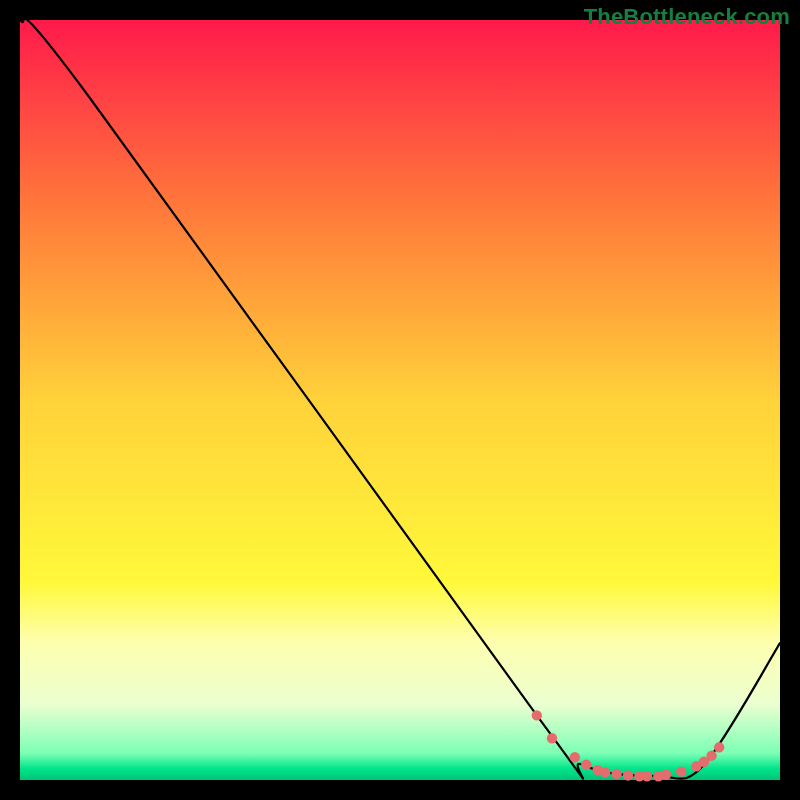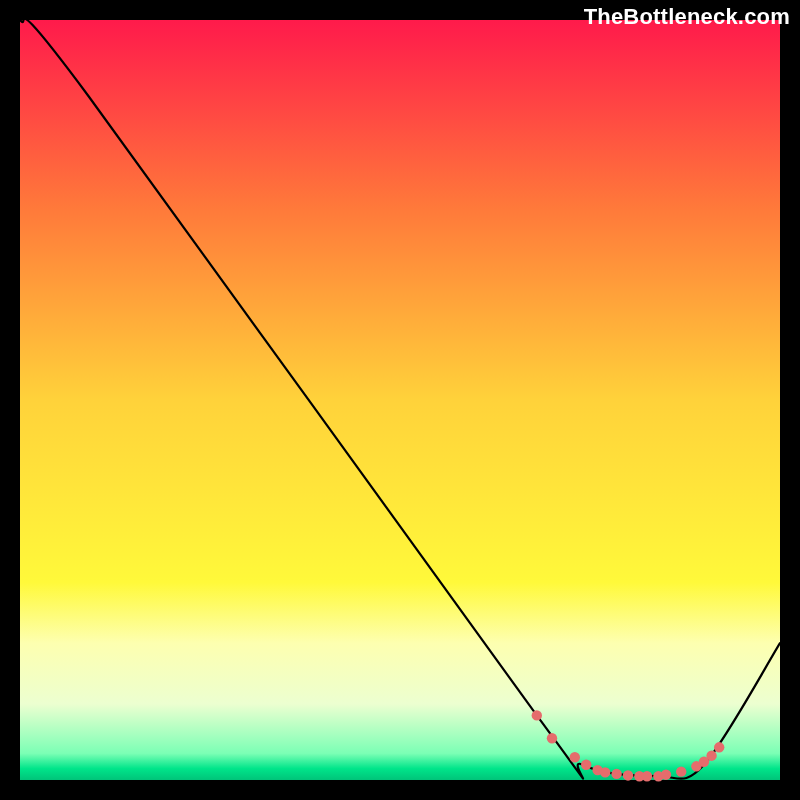--- a/index.html
+++ b/index.html
@@ -21,21 +21,21 @@
     left: 0;
     top: 0;
   }
   .watermark {
     position: absolute;
     top: 4px;
     right: 10px;
     font-family: Arial, Helvetica, sans-serif;
     font-size: 22px;
     font-weight: 600;
-    color: #ffffff;
+    color: #15803d;
     letter-spacing: 0.2px;
   }
 </style>
 </head>
 <body>
 
 <div class="stage">
   <svg id="chart-svg" width="800" height="800" viewBox="0 0 800 800">
       <defs>
         <linearGradient id="bg-grad" x1="0" y1="0" x2="0" y2="1">

